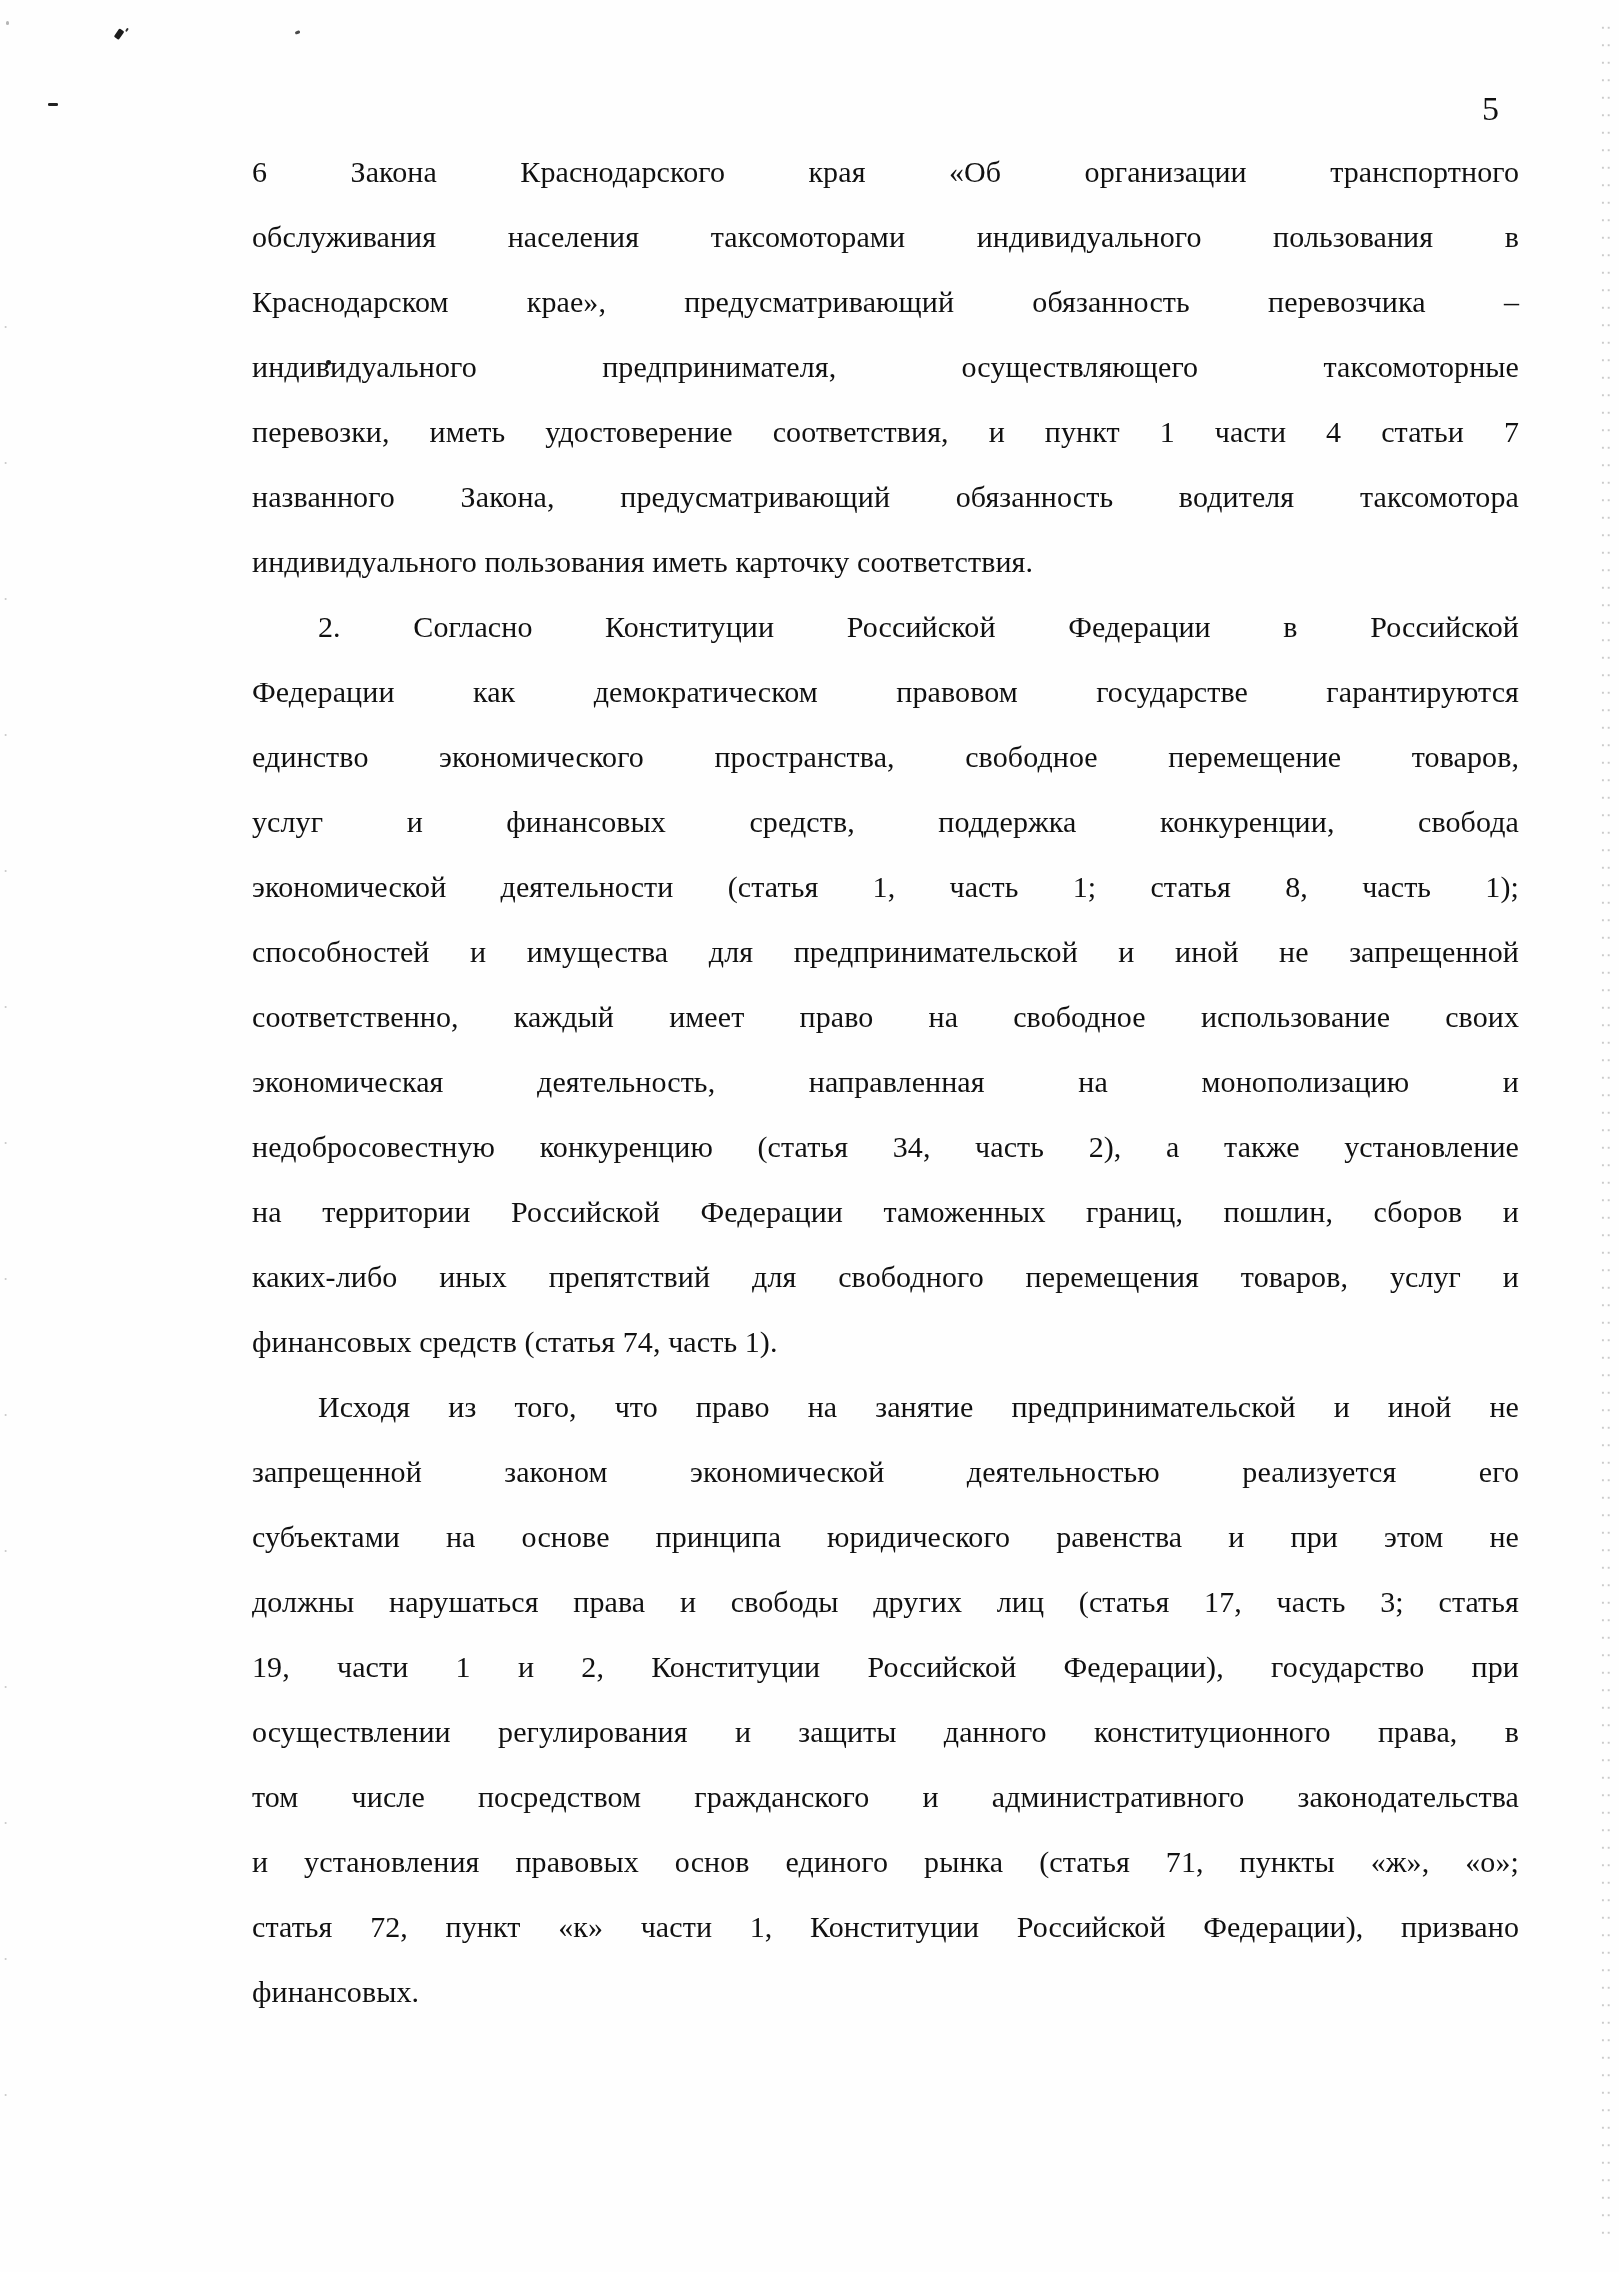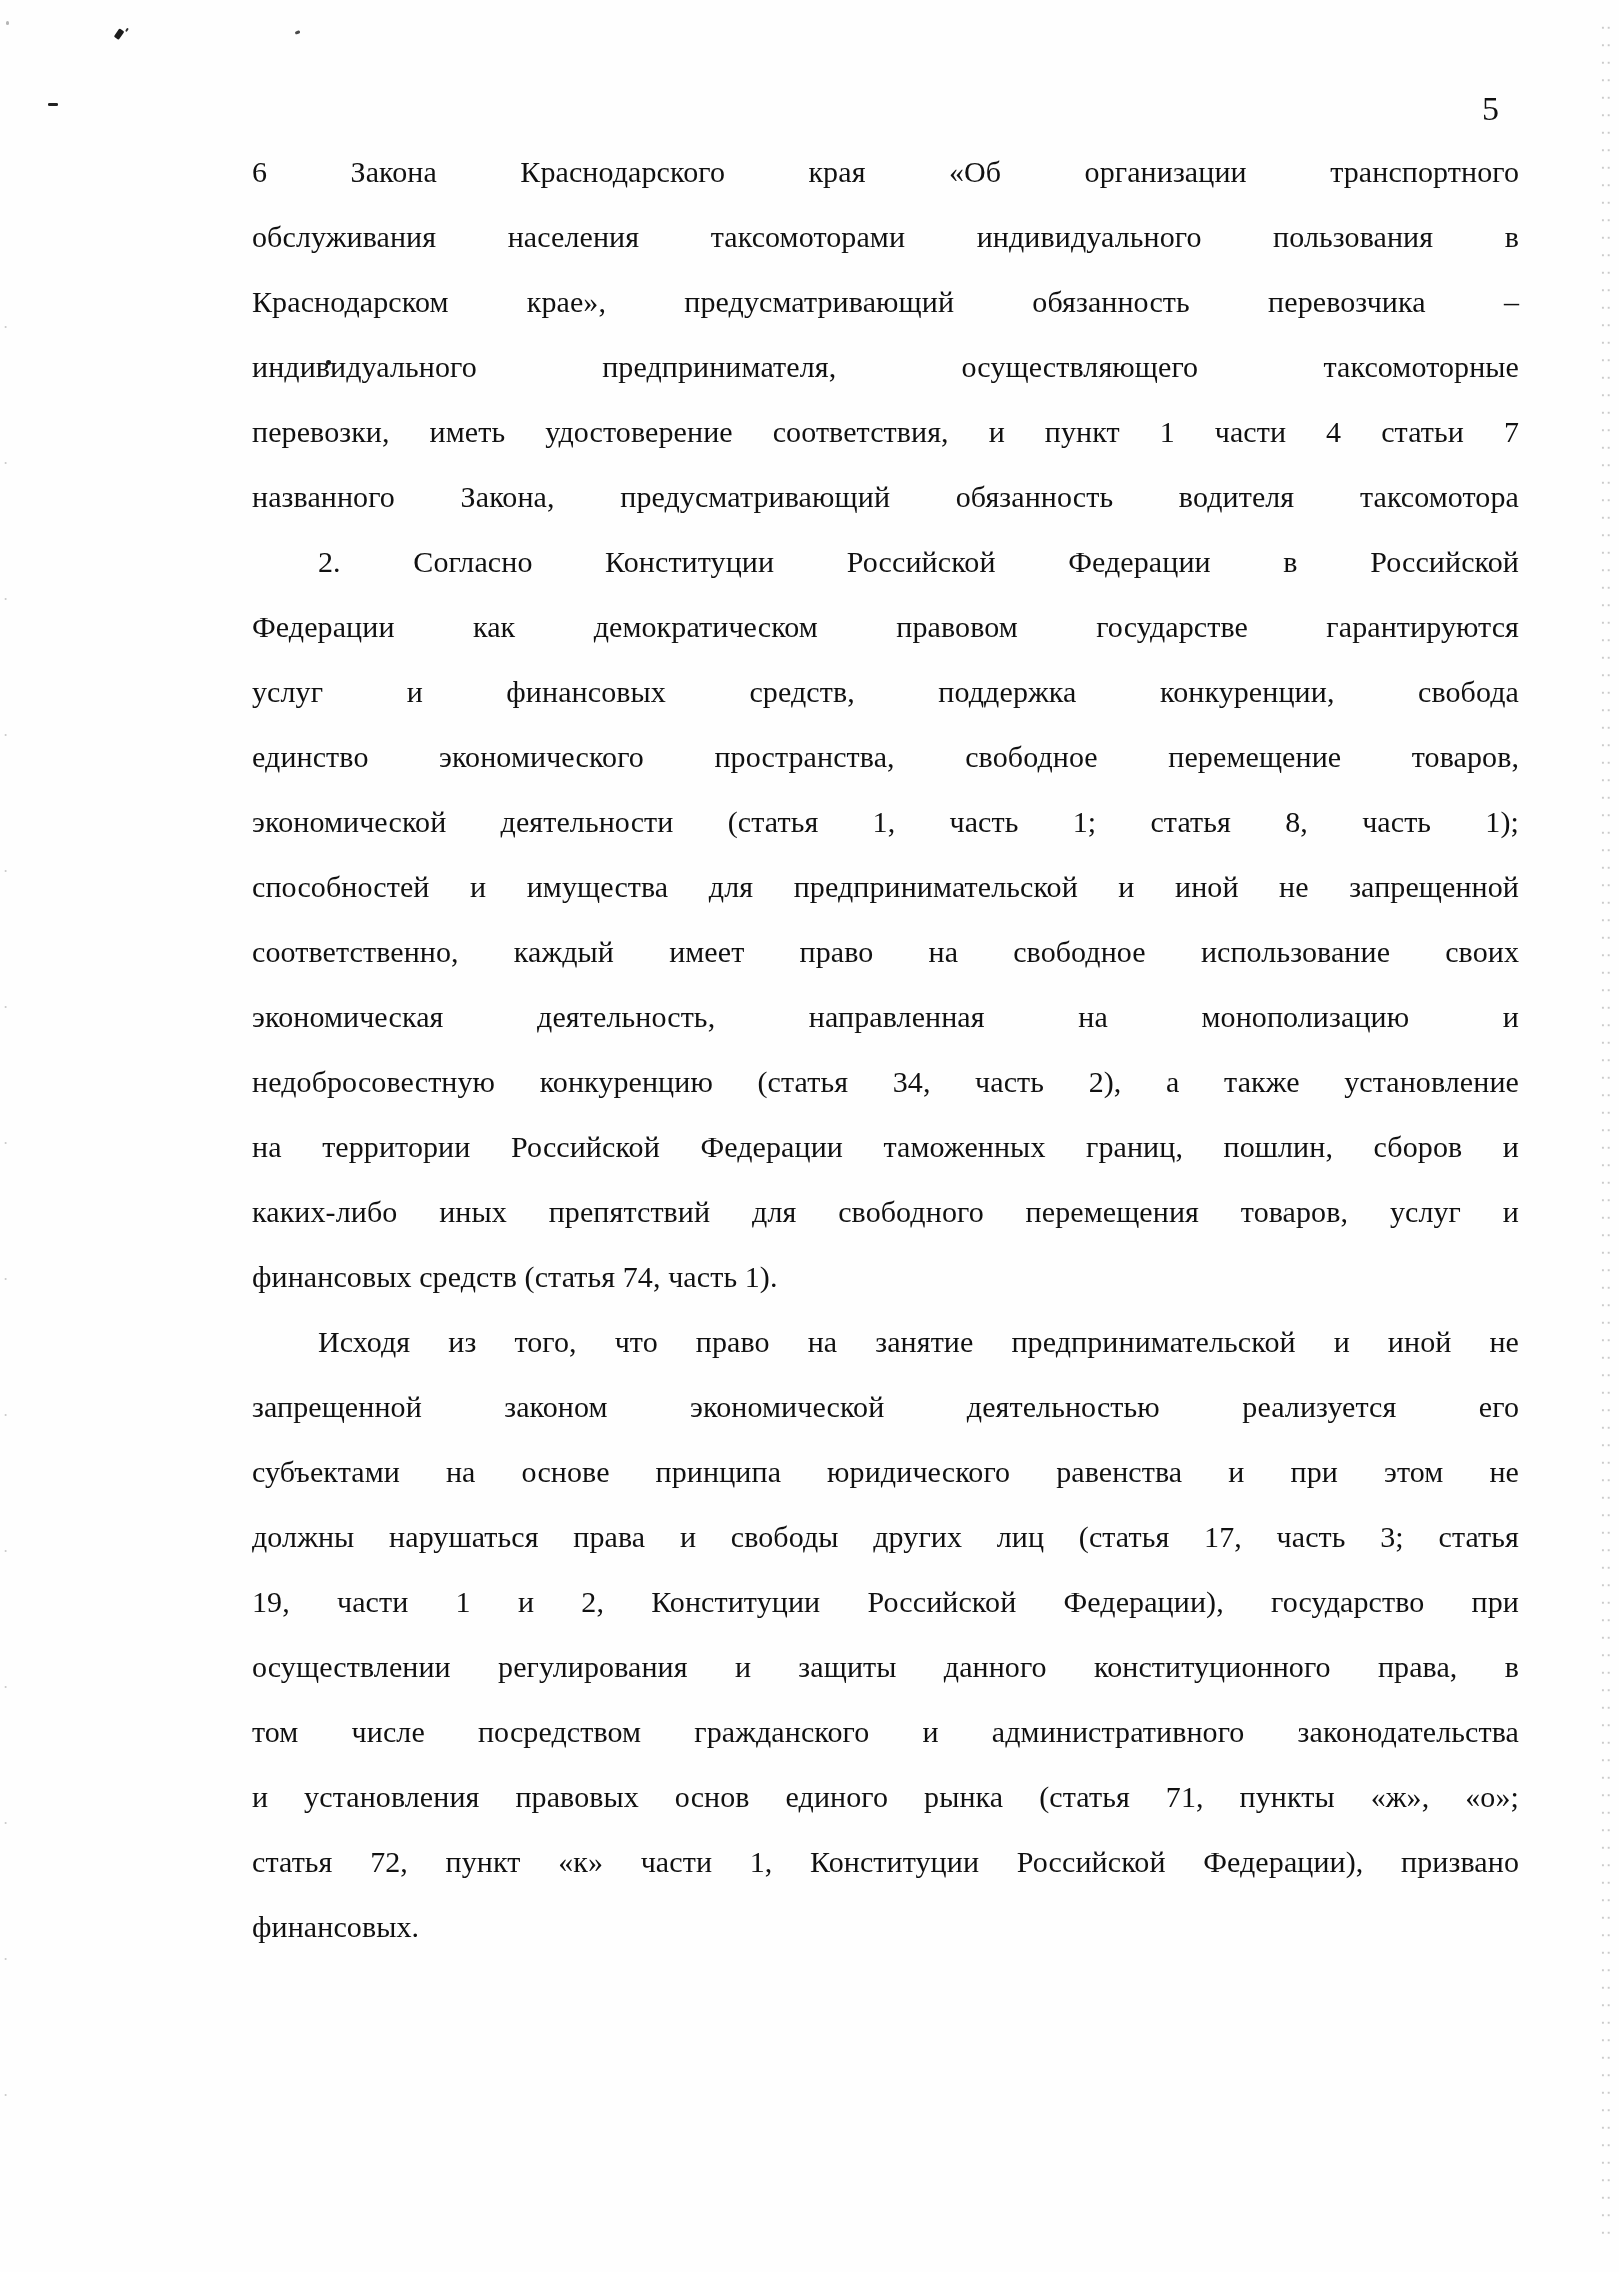--- a/index.html
+++ b/index.html
@@ -108,24 +108,25 @@
 
   <div id="page-number">5</div>
 
   <div id="text-block">
       <div class="line">6 Закона Краснодарского края «Об организации транспортного</div>
       <div class="line">обслуживания населения таксомоторами индивидуального пользования в</div>
       <div class="line">Краснодарском крае», предусматривающий обязанность перевозчика –</div>
       <div class="line">индивидуального предпринимателя, осуществляющего таксомоторные</div>
       <div class="line">перевозки, иметь удостоверение соответствия, и пункт 1 части 4 статьи 7</div>
       <div class="line">названного Закона, предусматривающий обязанность водителя таксомотора</div>
+      <div class="line last">индивидуального пользования иметь карточку соответствия.</div>
       <div class="line indent">2. Согласно Конституции Российской Федерации в Российской</div>
       <div class="line">Федерации как демократическом правовом государстве гарантируются</div>
+      <div class="line">единство экономического пространства, свободное перемещение товаров,</div>
       <div class="line">услуг и финансовых средств, поддержка конкуренции, свобода</div>
-      <div class="line">единство экономического пространства, свободное перемещение товаров,</div>
       <div class="line">экономической деятельности (статья 1, часть 1; статья 8, часть 1);</div>
       <div class="line">способностей и имущества для предпринимательской и иной не запрещенной</div>
       <div class="line">соответственно, каждый имеет право на свободное использование своих</div>
       <div class="line">экономическая деятельность, направленная на монополизацию и</div>
       <div class="line">недобросовестную конкуренцию (статья 34, часть 2), а также установление</div>
       <div class="line">на территории Российской Федерации таможенных границ, пошлин, сборов и</div>
       <div class="line">каких-либо иных препятствий для свободного перемещения товаров, услуг и</div>
       <div class="line last">финансовых средств (статья 74, часть 1).</div>
       <div class="line indent">Исходя из того, что право на занятие предпринимательской и иной не</div>
       <div class="line">запрещенной законом экономической деятельностью реализуется его</div>

